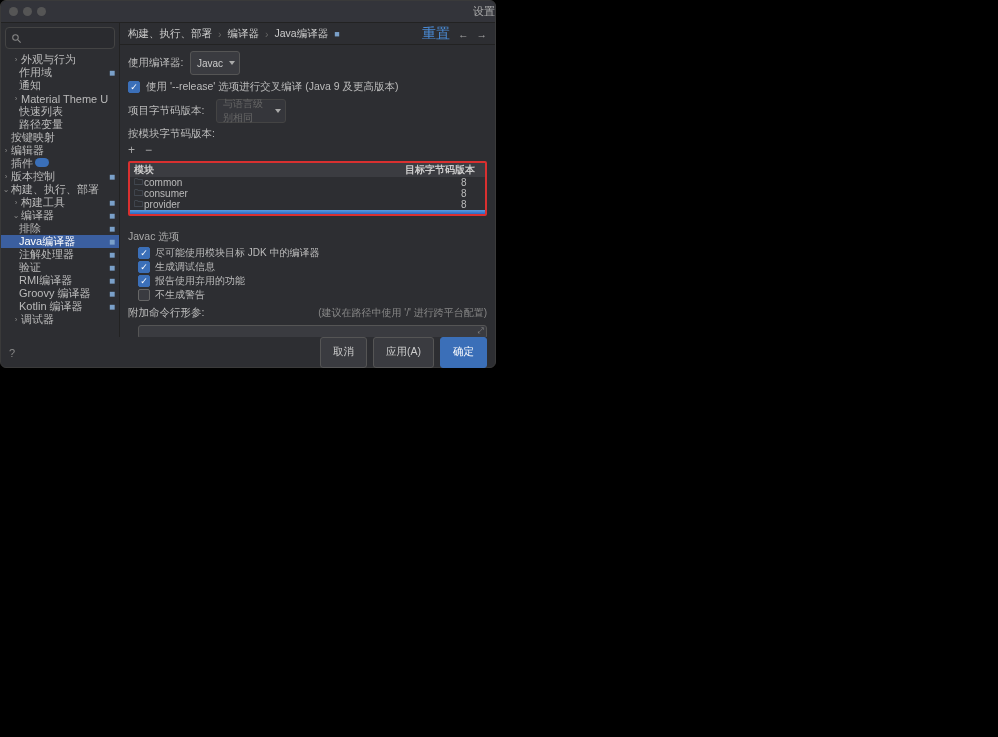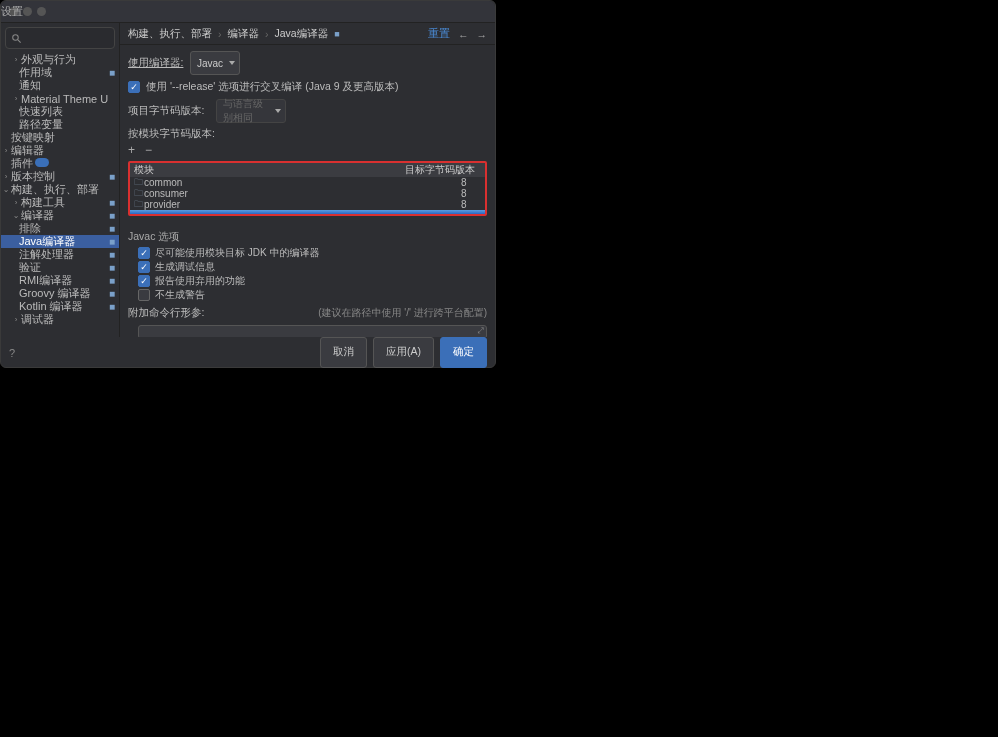--- a/index.html
+++ b/index.html
@@ -30,21 +30,21 @@
     position: relative;
     padding-left: 8px;
     background: #33343a;
     border-radius: 6px 6px 0 0;
   }
   .traffic { display: flex; gap: 5px; }
   .dot { width: 9px; height: 9px; border-radius: 50%; background: #555; }
   .title {
     position: absolute;
     left: 0; right: 0;
-    text-align: left;
+    text-align: right;
     color: #aaa;
     font-size: 11px;
   }
   .main { flex: 1; display: flex; overflow: hidden; }
   .sidebar {
     width: 119px;
     background: #2d2e32;
     border-right: 1px solid #222;
     display: flex;
     flex-direction: column;
@@ -101,30 +101,30 @@
     align-items: center;
     padding: 0 8px;
     border-bottom: 1px solid #222;
     font-size: 10.5px;
     color: #bbb;
     gap: 6px;
   }
   .breadcrumb .sep { color: #666; }
   .bc-link { color: #ccc; }
   .bc-actions { margin-left: auto; display: flex; align-items: center; gap: 8px; color: #aaa; }
-  .reset { color: #4a8bd6; font-size: 11px; cursor: pointer; }
+  .reset { color: #4a8bd6; font-size: 14px; cursor: pointer; }
   .body {
     flex: 1;
     padding: 6px 8px 0 8px;
     overflow: hidden;
     font-size: 10.5px;
     color: #bbb;
   }
   .row { display: flex; align-items: center; gap: 6px; margin-bottom: 4px; min-height: 16px; }
-  .row .lblw { width: 56px; color: #bbb; text-decoration: underline; }
+  .row .lblw { width: 56px; color: #bbb; }
   .select {
     background: #3a3b40;
     border: 1px solid #555;
     border-radius: 3px;
     height: 24px;
     display: flex;
     align-items: center;
     padding: 0 16px 0 6px;
     position: relative;
     font-size: 10px;
@@ -157,20 +157,21 @@
     background: #2d2e32;
   }
   .tbl-head {
     display: flex;
     height: 14px;
     background: #3b3c41;
     align-items: center;
     font-size: 10px;
     color: #ccc;
     padding: 0 4px;
+    font-weight: bold;
   }
   .tbl-head .c1 { flex: 1; }
   .tbl-head .c2 { width: 76px; text-align: left; }
   .tbl-row {
     display: flex;
     height: 11px;
     align-items: center;
     padding: 0 4px;
     font-size: 10px;
     color: #bbb;

